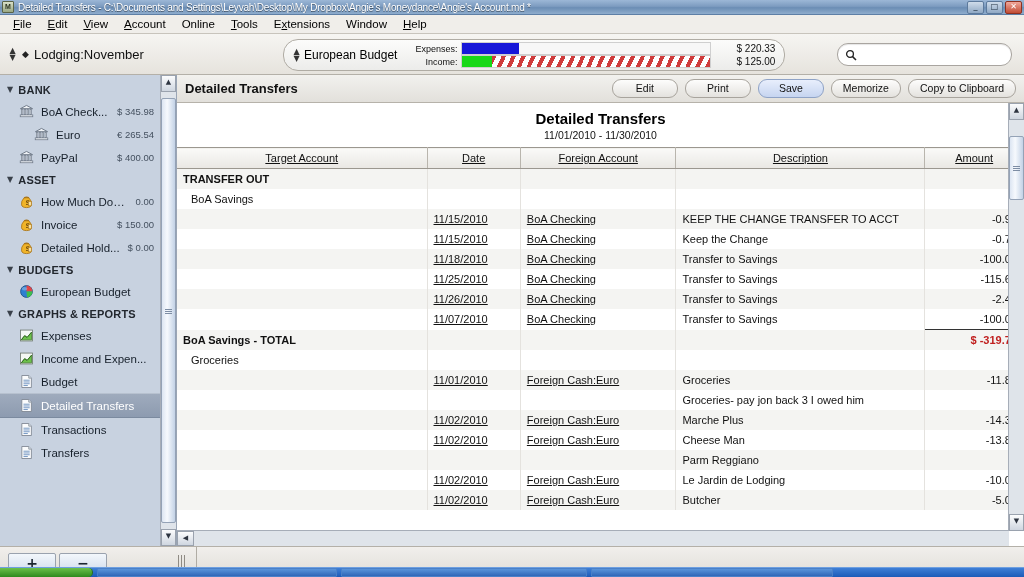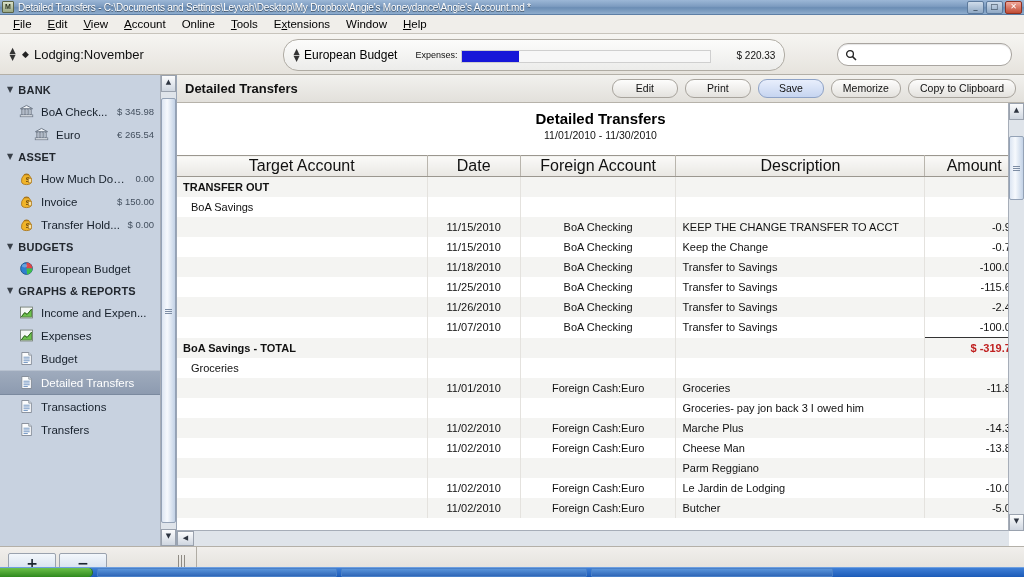--- a/index.html
+++ b/index.html
@@ -68,21 +68,21 @@
 
   .budget-widget{
     position:absolute;left:283px;top:5px;
     height:30px;width:500px;
     border:1px solid #b0aca4;border-radius:15px;
     background:linear-gradient(to bottom,#fcfcfb,#ececea);
     display:flex;align-items:center;
   }
   .bw-name{display:flex;align-items:center;gap:3px;padding-left:8px;font-size:12px;white-space:nowrap;}
   .bw-bars{margin-left:6px;display:flex;flex-direction:column;gap:2px;}
-  .bw-row{display:flex;height:11px;}
+  .bw-row{display:flex;align-items:center;height:11px;}
   .bw-lab{font-size:9px;width:54px;text-align:right;padding-right:4px;color:#111;}
   .bw-track{width:248px;height:11px;background:#f7f7f7;border:1px solid #cfcfcf;position:relative;overflow:hidden;}
   .bw-fill-exp{height:100%;background:#1717d8;}
   .bw-fill-inc{height:100%;background:#18d818;position:absolute;left:0;top:0;}
   .bw-stripes{
     position:absolute;left:0;top:0;height:100%;width:100%;
     background:repeating-linear-gradient(115deg,#cf3b3b 0 4px,#ffffff 4px 9px);
   }
   .bw-amt{font-size:10px;width:64px;text-align:right;padding-right:8px;color:#111;}
 
@@ -158,36 +158,36 @@
     background:linear-gradient(to bottom,#fdfdfc,#e4e2de);
     font-size:10.5px;line-height:16px;text-align:center;color:#111;white-space:nowrap;
   }
   .pbtn.active{
     background:linear-gradient(to bottom,#e8eefc,#c6d5f0);
     border-color:#8fa3c6;
   }
 
   .report{flex:1;display:flex;flex-direction:column;overflow:hidden;position:relative;}
   .rpt-title{text-align:center;font-size:15px;font-weight:bold;padding-top:7px;color:#000;}
-  .rpt-sub{text-align:center;font-size:10.5px;padding:2px 0 14px;color:#111;}
+  .rpt-sub{text-align:center;font-size:10.5px;padding:2px 0 6px;color:#111;}
 
   table.rpt{border-collapse:collapse;width:100%;table-layout:fixed;}
   table.rpt th{
     background:linear-gradient(to bottom,#fafaf8,#e9e7e3);
     border-top:1px solid #9b978f;border-bottom:1px solid #9b978f;border-right:1px solid #b9b5ad;
-    font-size:16px;font-weight:normal;height:18px;color:#111;
+    font-size:11px;font-weight:normal;height:18px;color:#111;text-decoration:underline;
   }
   table.rpt td{
     height:20px;font-size:11px;padding:0 6px;border-right:1px solid #e4e2de;
     white-space:nowrap;overflow:hidden;color:#111;
   }
   tr.odd td{background:#f4f4f2;}
   tr.even td{background:#ffffff;}
   td.num{text-align:right;color:#c02020;}
-  td.date,td.src{text-align:center;}
+  td.date,td.src{text-align:left;text-decoration:underline;}
   .c1{width:241px;}.c2{width:90px;}.c3{width:150px;}.c4{width:240px;}.c5{width:95px;}
 
   tr.section td{font-weight:bold;font-size:11px;}
   tr.subhead td{font-size:11px;}
   tr.total td{font-weight:bold;}
   tr.total td.num{border-top:1px solid #333;color:#c02020;}
 
   .rpt-scroll-v{
     position:absolute;right:0;top:0;width:15px;bottom:15px;
     background:#e8e9ec;border-left:1px solid #a6adb8;display:flex;flex-direction:column;
@@ -291,20 +291,28 @@
         <span>European Budget</span>
       </div>
       <div class="bw-bars">
         <div class="bw-row">
           <span class="bw-lab">Expenses:</span>
           <span class="bw-track">
             <span class="bw-fill-exp" id="expFill" style="display:block;width:23%;"></span>
           </span>
           <span class="bw-amt">$ 220.33</span>
         </div>
+        <div class="bw-row">
+          <span class="bw-lab">Income:</span>
+          <span class="bw-track">
+            <span class="bw-stripes" id="incStripes"></span>
+            <span class="bw-fill-inc" id="incFill" style="width:12%;"></span>
+          </span>
+          <span class="bw-amt">$ 125.00</span>
+        </div>
       </div>
     </div>
 
     <div class="searchbox">
       <svg class="mag" viewBox="0 0 12 12">
         <circle cx="5" cy="5" r="3.4" fill="none" stroke="#222" stroke-width="1.3"></circle>
         <line x1="7.6" y1="7.6" x2="11" y2="11" stroke="#222" stroke-width="1.5"></line>
       </svg>
     </div>
   </div>
@@ -334,20 +342,32 @@
               <path d="M8 1.5 L14.5 5 H1.5 Z" fill="#eef1f5" stroke="#6d7786" stroke-width="1"></path>
               <rect x="2.5" y="5.5" width="1.6" height="6" fill="#dfe4ea" stroke="#6d7786" stroke-width=".7"></rect>
               <rect x="5.6" y="5.5" width="1.6" height="6" fill="#dfe4ea" stroke="#6d7786" stroke-width=".7"></rect>
               <rect x="8.7" y="5.5" width="1.6" height="6" fill="#dfe4ea" stroke="#6d7786" stroke-width=".7"></rect>
               <rect x="11.8" y="5.5" width="1.6" height="6" fill="#dfe4ea" stroke="#6d7786" stroke-width=".7"></rect>
               <rect x="1.3" y="11.6" width="13.4" height="2" fill="#eef1f5" stroke="#6d7786" stroke-width=".8"></rect>
             </svg>
             <span class="sb-name">Euro</span>
             <span class="sb-amt">€ 265.54</span>
           </div>
+          <div class="sb-item">
+            <svg class="ic" viewBox="0 0 16 16">
+              <path d="M8 1.5 L14.5 5 H1.5 Z" fill="#eef1f5" stroke="#6d7786" stroke-width="1"></path>
+              <rect x="2.5" y="5.5" width="1.6" height="6" fill="#dfe4ea" stroke="#6d7786" stroke-width=".7"></rect>
+              <rect x="5.6" y="5.5" width="1.6" height="6" fill="#dfe4ea" stroke="#6d7786" stroke-width=".7"></rect>
+              <rect x="8.7" y="5.5" width="1.6" height="6" fill="#dfe4ea" stroke="#6d7786" stroke-width=".7"></rect>
+              <rect x="11.8" y="5.5" width="1.6" height="6" fill="#dfe4ea" stroke="#6d7786" stroke-width=".7"></rect>
+              <rect x="1.3" y="11.6" width="13.4" height="2" fill="#eef1f5" stroke="#6d7786" stroke-width=".8"></rect>
+            </svg>
+            <span class="sb-name">PayPal</span>
+            <span class="sb-amt">$ 400.00</span>
+          </div>
           <div class="sb-group">
             <span class="tri">▼</span>
             <span>ASSET</span>
           </div>
           <div class="sb-item">
             <svg class="ic" viewBox="0 0 16 16">
               <path d="M5.5 4 Q2 7.5 2.7 11.5 Q3.2 14.5 8 14.5 Q12.8 14.5 13.3 11.5 Q14 7.5 10.5 4 Z" fill="#f0b429" stroke="#a8741a" stroke-width=".9"></path>
               <path d="M5.4 4 Q8 2.6 10.6 4" fill="none" stroke="#a8741a" stroke-width="1.2"></path>
               <text x="7" y="12" font-size="7" font-family="DejaVu Sans" font-weight="bold" fill="#7a5310">S</text>
               <rect x="10" y="8" width="3.3" height="4.6" fill="#f7dfa0" stroke="#a8741a" stroke-width=".6"></rect>
@@ -365,21 +385,21 @@
             <span class="sb-name">Invoice</span>
             <span class="sb-amt">$ 150.00</span>
           </div>
           <div class="sb-item">
             <svg class="ic" viewBox="0 0 16 16">
               <path d="M5.5 4 Q2 7.5 2.7 11.5 Q3.2 14.5 8 14.5 Q12.8 14.5 13.3 11.5 Q14 7.5 10.5 4 Z" fill="#f0b429" stroke="#a8741a" stroke-width=".9"></path>
               <path d="M5.4 4 Q8 2.6 10.6 4" fill="none" stroke="#a8741a" stroke-width="1.2"></path>
               <text x="7" y="12" font-size="7" font-family="DejaVu Sans" font-weight="bold" fill="#7a5310">S</text>
               <rect x="10" y="8" width="3.3" height="4.6" fill="#f7dfa0" stroke="#a8741a" stroke-width=".6"></rect>
             </svg>
-            <span class="sb-name">Transfer Hold...</span>
+            <span class="sb-name">Detailed Hold...</span>
             <span class="sb-amt">$ 0.00</span>
           </div>
           <div class="sb-group">
             <span class="tri">▼</span>
             <span>BUDGETS</span>
           </div>
           <div class="sb-item">
             <svg class="ic" viewBox="0 0 16 16">
               <circle cx="8" cy="8" r="6.3" fill="#2f7fd0" stroke="#1c4e83" stroke-width=".9"></circle>
               <path d="M8 8 L8 1.7 A6.3 6.3 0 0 1 14.3 8 Z" fill="#e04646"></path>
@@ -392,30 +412,30 @@
           <div class="sb-group">
             <span class="tri">▼</span>
             <span>GRAPHS &amp; REPORTS</span>
           </div>
           <div class="sb-item">
             <svg class="ic" viewBox="0 0 16 16">
               <rect x="1.6" y="2.2" width="12.8" height="11.6" fill="#f4f7f4" stroke="#6f7a70" stroke-width=".9"></rect>
               <path d="M2.5 12.6 L6 8.2 L8.7 10 L13.4 4.4 L13.4 12.6 Z" fill="#6cc24a" stroke="#3d7a28" stroke-width=".8"></path>
               <path d="M2.5 12.6 L6 8.2 L8.7 10 L13.4 4.4" fill="none" stroke="#2f6b1e" stroke-width="1"></path>
             </svg>
-            <span class="sb-name">Income and Expen...</span>
+            <span class="sb-name">Expenses</span>
             <span class="sb-amt"></span>
           </div>
           <div class="sb-item">
             <svg class="ic" viewBox="0 0 16 16">
               <rect x="1.6" y="2.2" width="12.8" height="11.6" fill="#f4f7f4" stroke="#6f7a70" stroke-width=".9"></rect>
               <path d="M2.5 12.6 L6 8.2 L8.7 10 L13.4 4.4 L13.4 12.6 Z" fill="#6cc24a" stroke="#3d7a28" stroke-width=".8"></path>
               <path d="M2.5 12.6 L6 8.2 L8.7 10 L13.4 4.4" fill="none" stroke="#2f6b1e" stroke-width="1"></path>
             </svg>
-            <span class="sb-name">Expenses</span>
+            <span class="sb-name">Income and Expen...</span>
             <span class="sb-amt"></span>
           </div>
           <div class="sb-item">
             <svg class="ic" viewBox="0 0 16 16">
               <path d="M3 1.6 H10.4 L13.2 4.4 V14.4 H3 Z" fill="#fbfcfd" stroke="#7b848f" stroke-width=".9"></path>
               <path d="M10.4 1.6 V4.4 H13.2" fill="#dfe5ec" stroke="#7b848f" stroke-width=".8"></path>
               <g stroke="#6f93c0" stroke-width="1">
                 <line x1="4.8" y1="6.6" x2="11.4" y2="6.6"></line>
                 <line x1="4.8" y1="8.5" x2="11.4" y2="8.5"></line>
                 <line x1="4.8" y1="10.4" x2="11.4" y2="10.4"></line>

